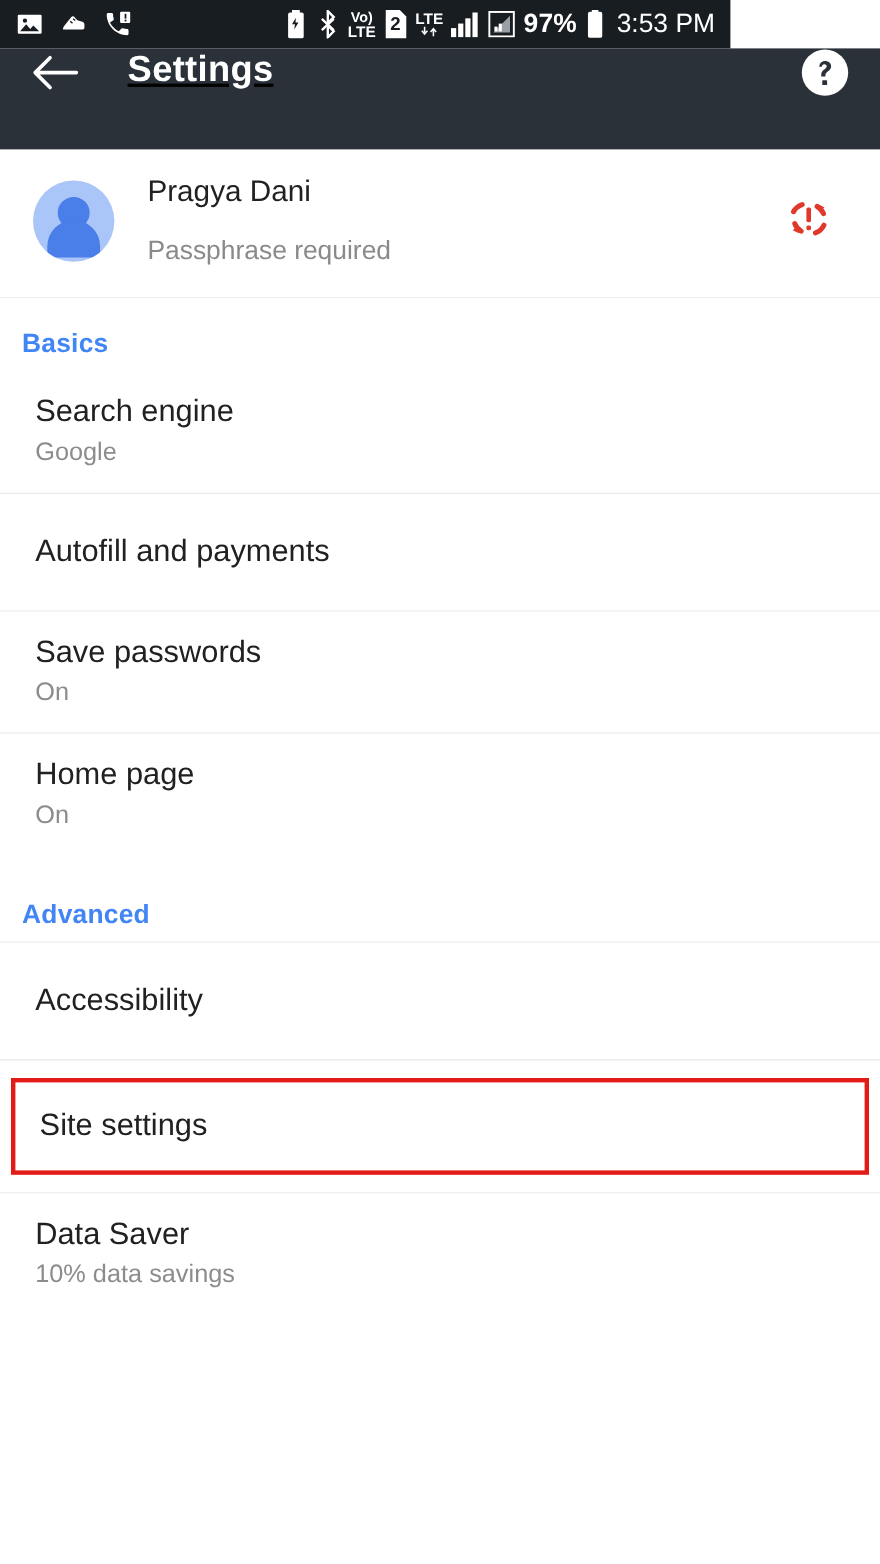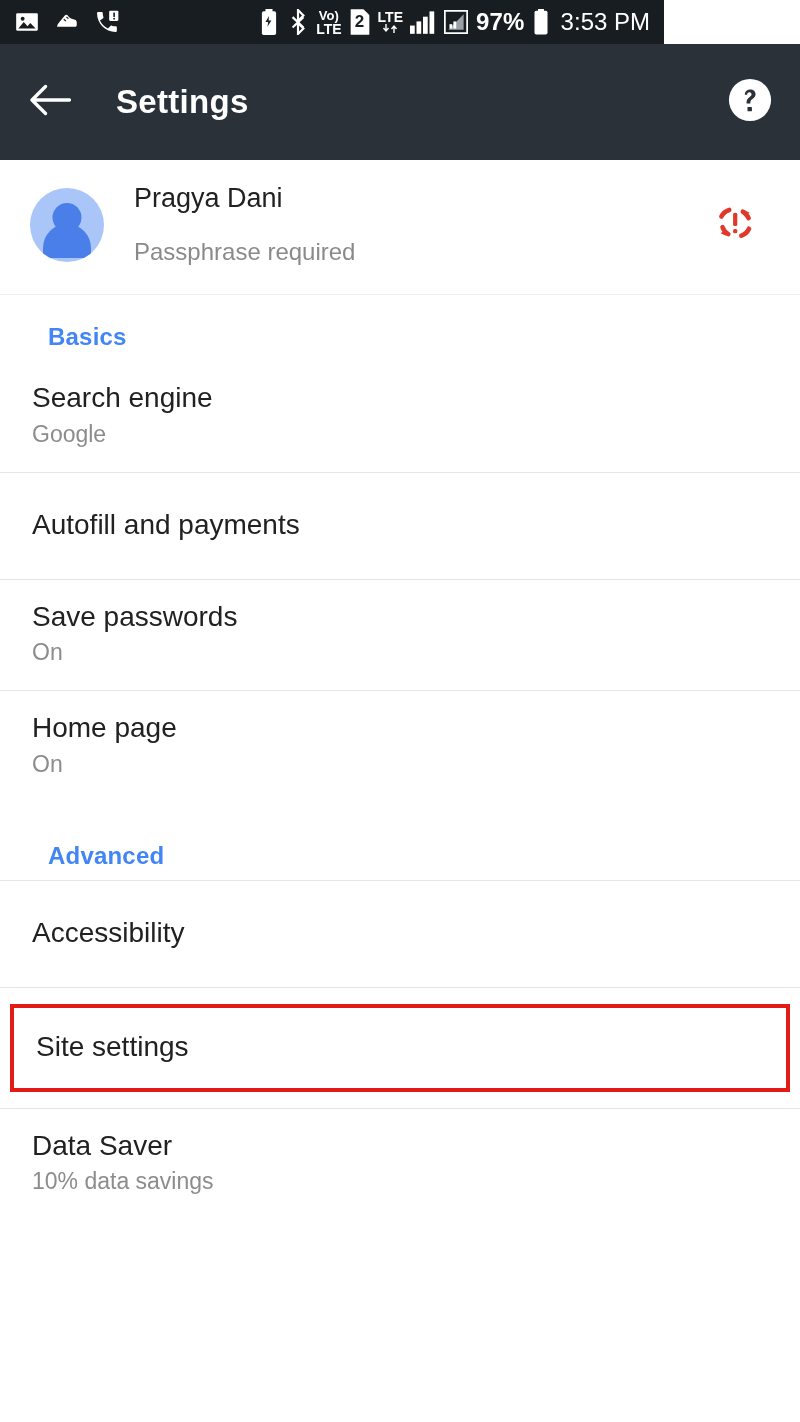--- a/index.html
+++ b/index.html
@@ -22,24 +22,25 @@
   .status-right{ margin-left:auto; display:flex; align-items:center; gap:7px; }
   .sicon{ display:flex; align-items:center; justify-content:center; }
   .status-text{
     font-size:24px; font-weight:bold; letter-spacing:.2px;
     color:#ffffff; line-height:1;
   }
   .clock{ font-size:24px; font-weight:normal; color:#fff; margin-left:4px; }
 
   
   .toolbar{
-    height:116px; width:800px;
+    height:92px; width:800px;
     background:#2a3139;
-    display:flex; align-items:center;
+    display:flex; align-items:flex-start;
     padding:0 26px;
+    text-decoration:underline;
   }
   .back-btn{
     width:48px;height:48px;
     display:flex;align-items:center;justify-content:center;
     cursor:pointer;
   }
   .toolbar-title{
     color:#ffffff; font-size:33px; font-weight:bold;
     margin-left:42px; letter-spacing:.3px;
   }
@@ -75,21 +76,21 @@
   .account-text{ margin-left:30px; flex:1; }
   .account-name{ font-size:27px; color:#212121; line-height:1.25; }
   .account-sub{ font-size:24px; color:#8a8a8a; line-height:1.35; margin-top:20px; }
   .sync-error{ margin-right:12px; flex:none; }
 
   .section-divider{ height:1px; background:#eceff1; width:100%; }
 
   
   .category{
     font-size:24px; color:#4285f4; font-weight:bold;
-    padding:28px 32px 10px 48px;
+    padding:28px 32px 10px 20px;
     letter-spacing:.2px;
   }
 
   
   .row{
     padding:20px 32px 22px 32px;
     cursor:pointer; background:#fff;
     min-height:86px;
     display:flex; flex-direction:column; justify-content:center;
   }

